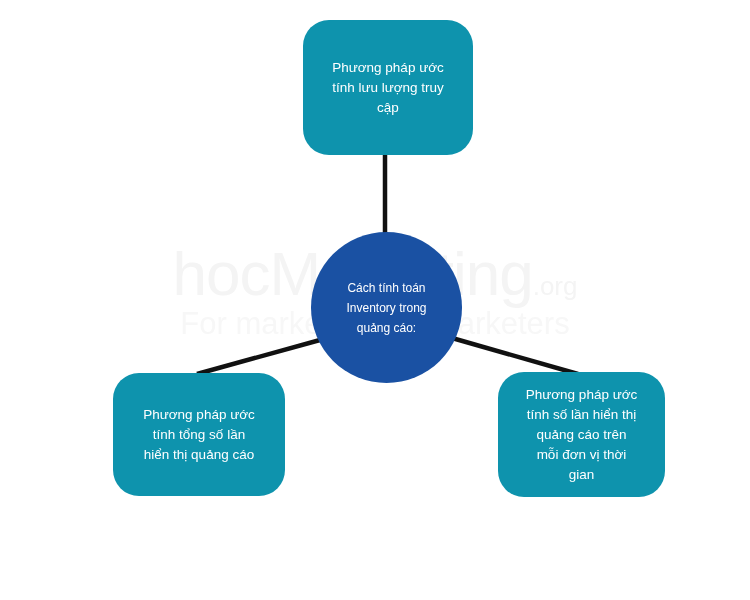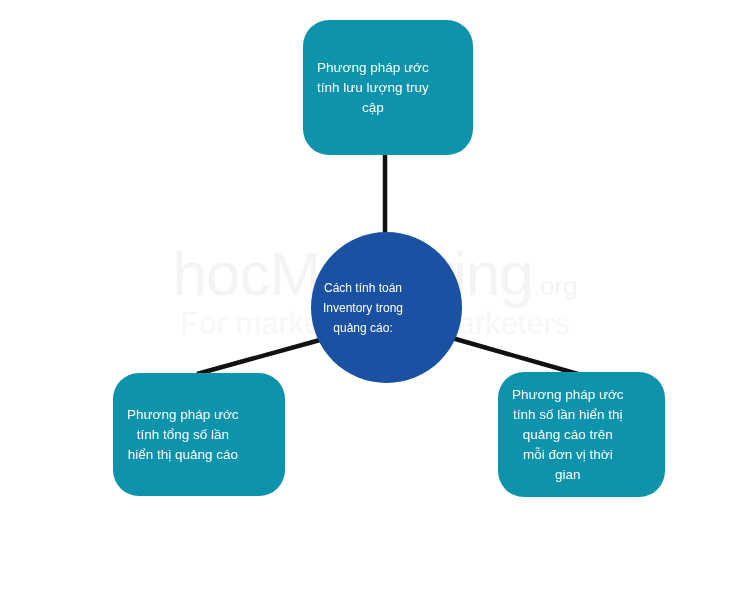--- a/index.html
+++ b/index.html
@@ -73,20 +73,21 @@
     z-index: 1;
     pointer-events: none;
   }
 
   
   .node {
     position: absolute;
     z-index: 2;
     display: flex;
     align-items: center;
+    justify-content: center;
     text-align: center;
     color: #ffffff;
     box-sizing: border-box;
   }
   .node-box {
     background: #0e93ad;
     border-radius: 26px;
     font-size: 13.5px;
     line-height: 20px;
     padding: 6px 14px;

